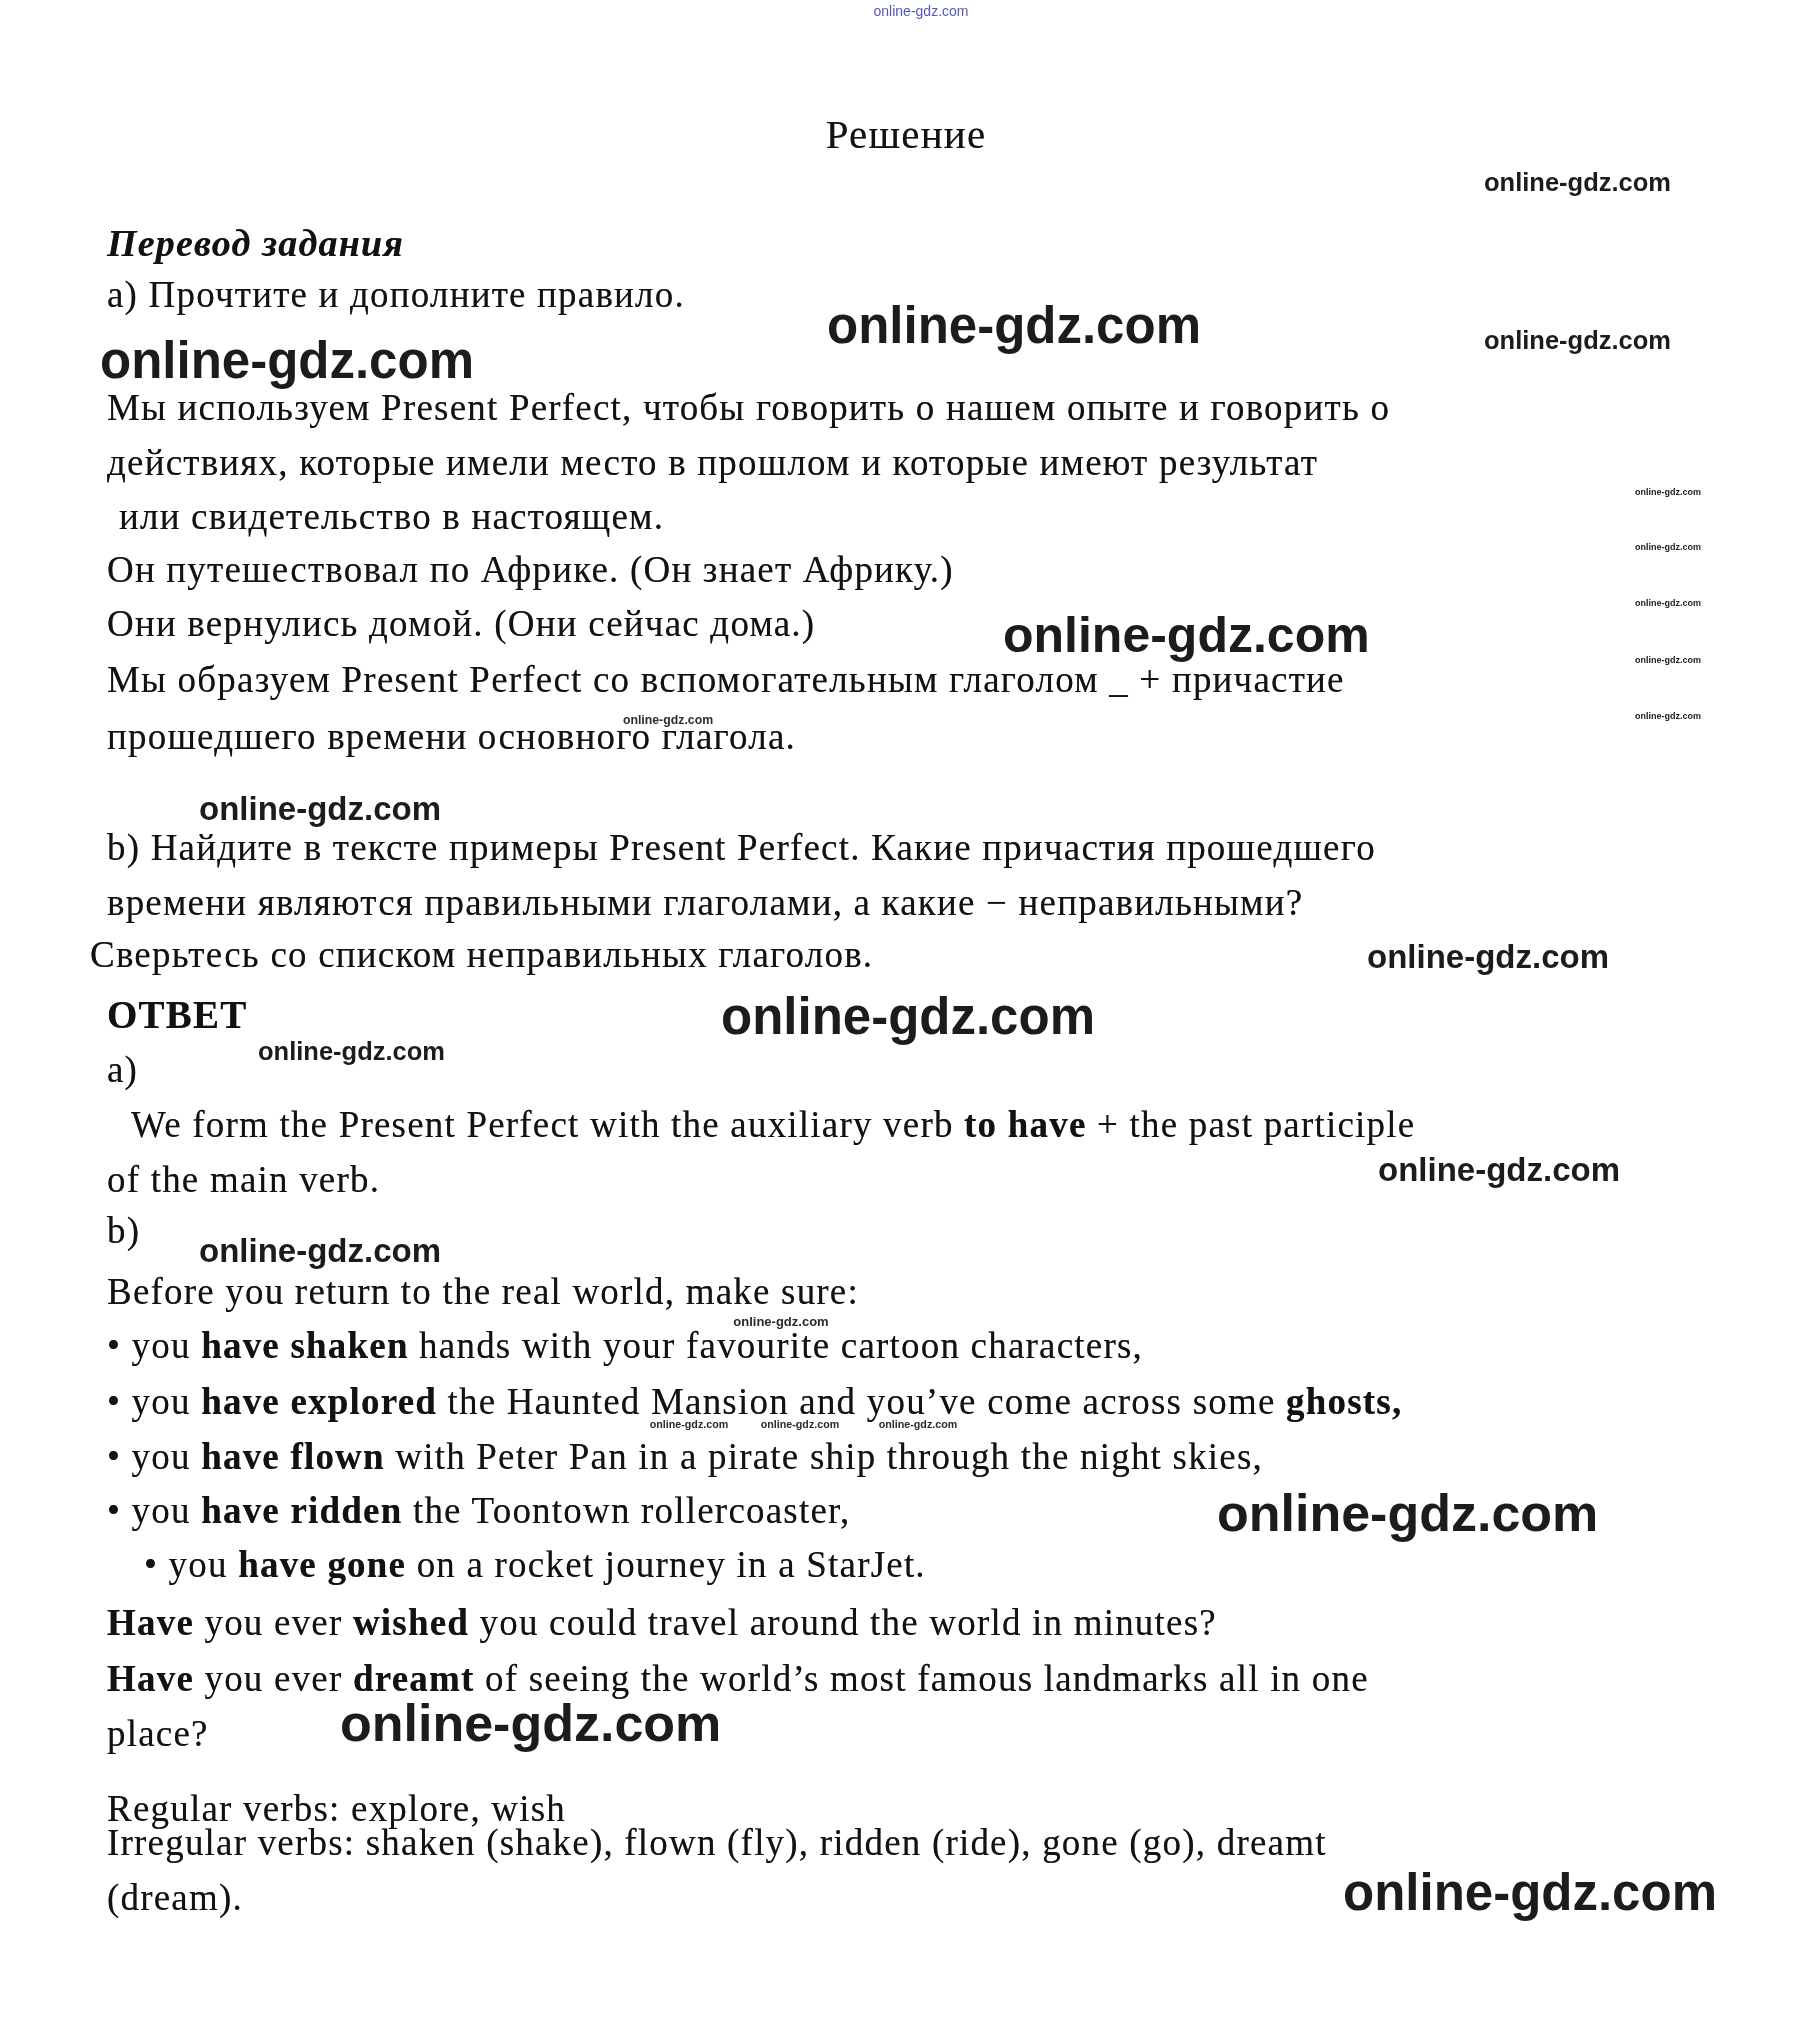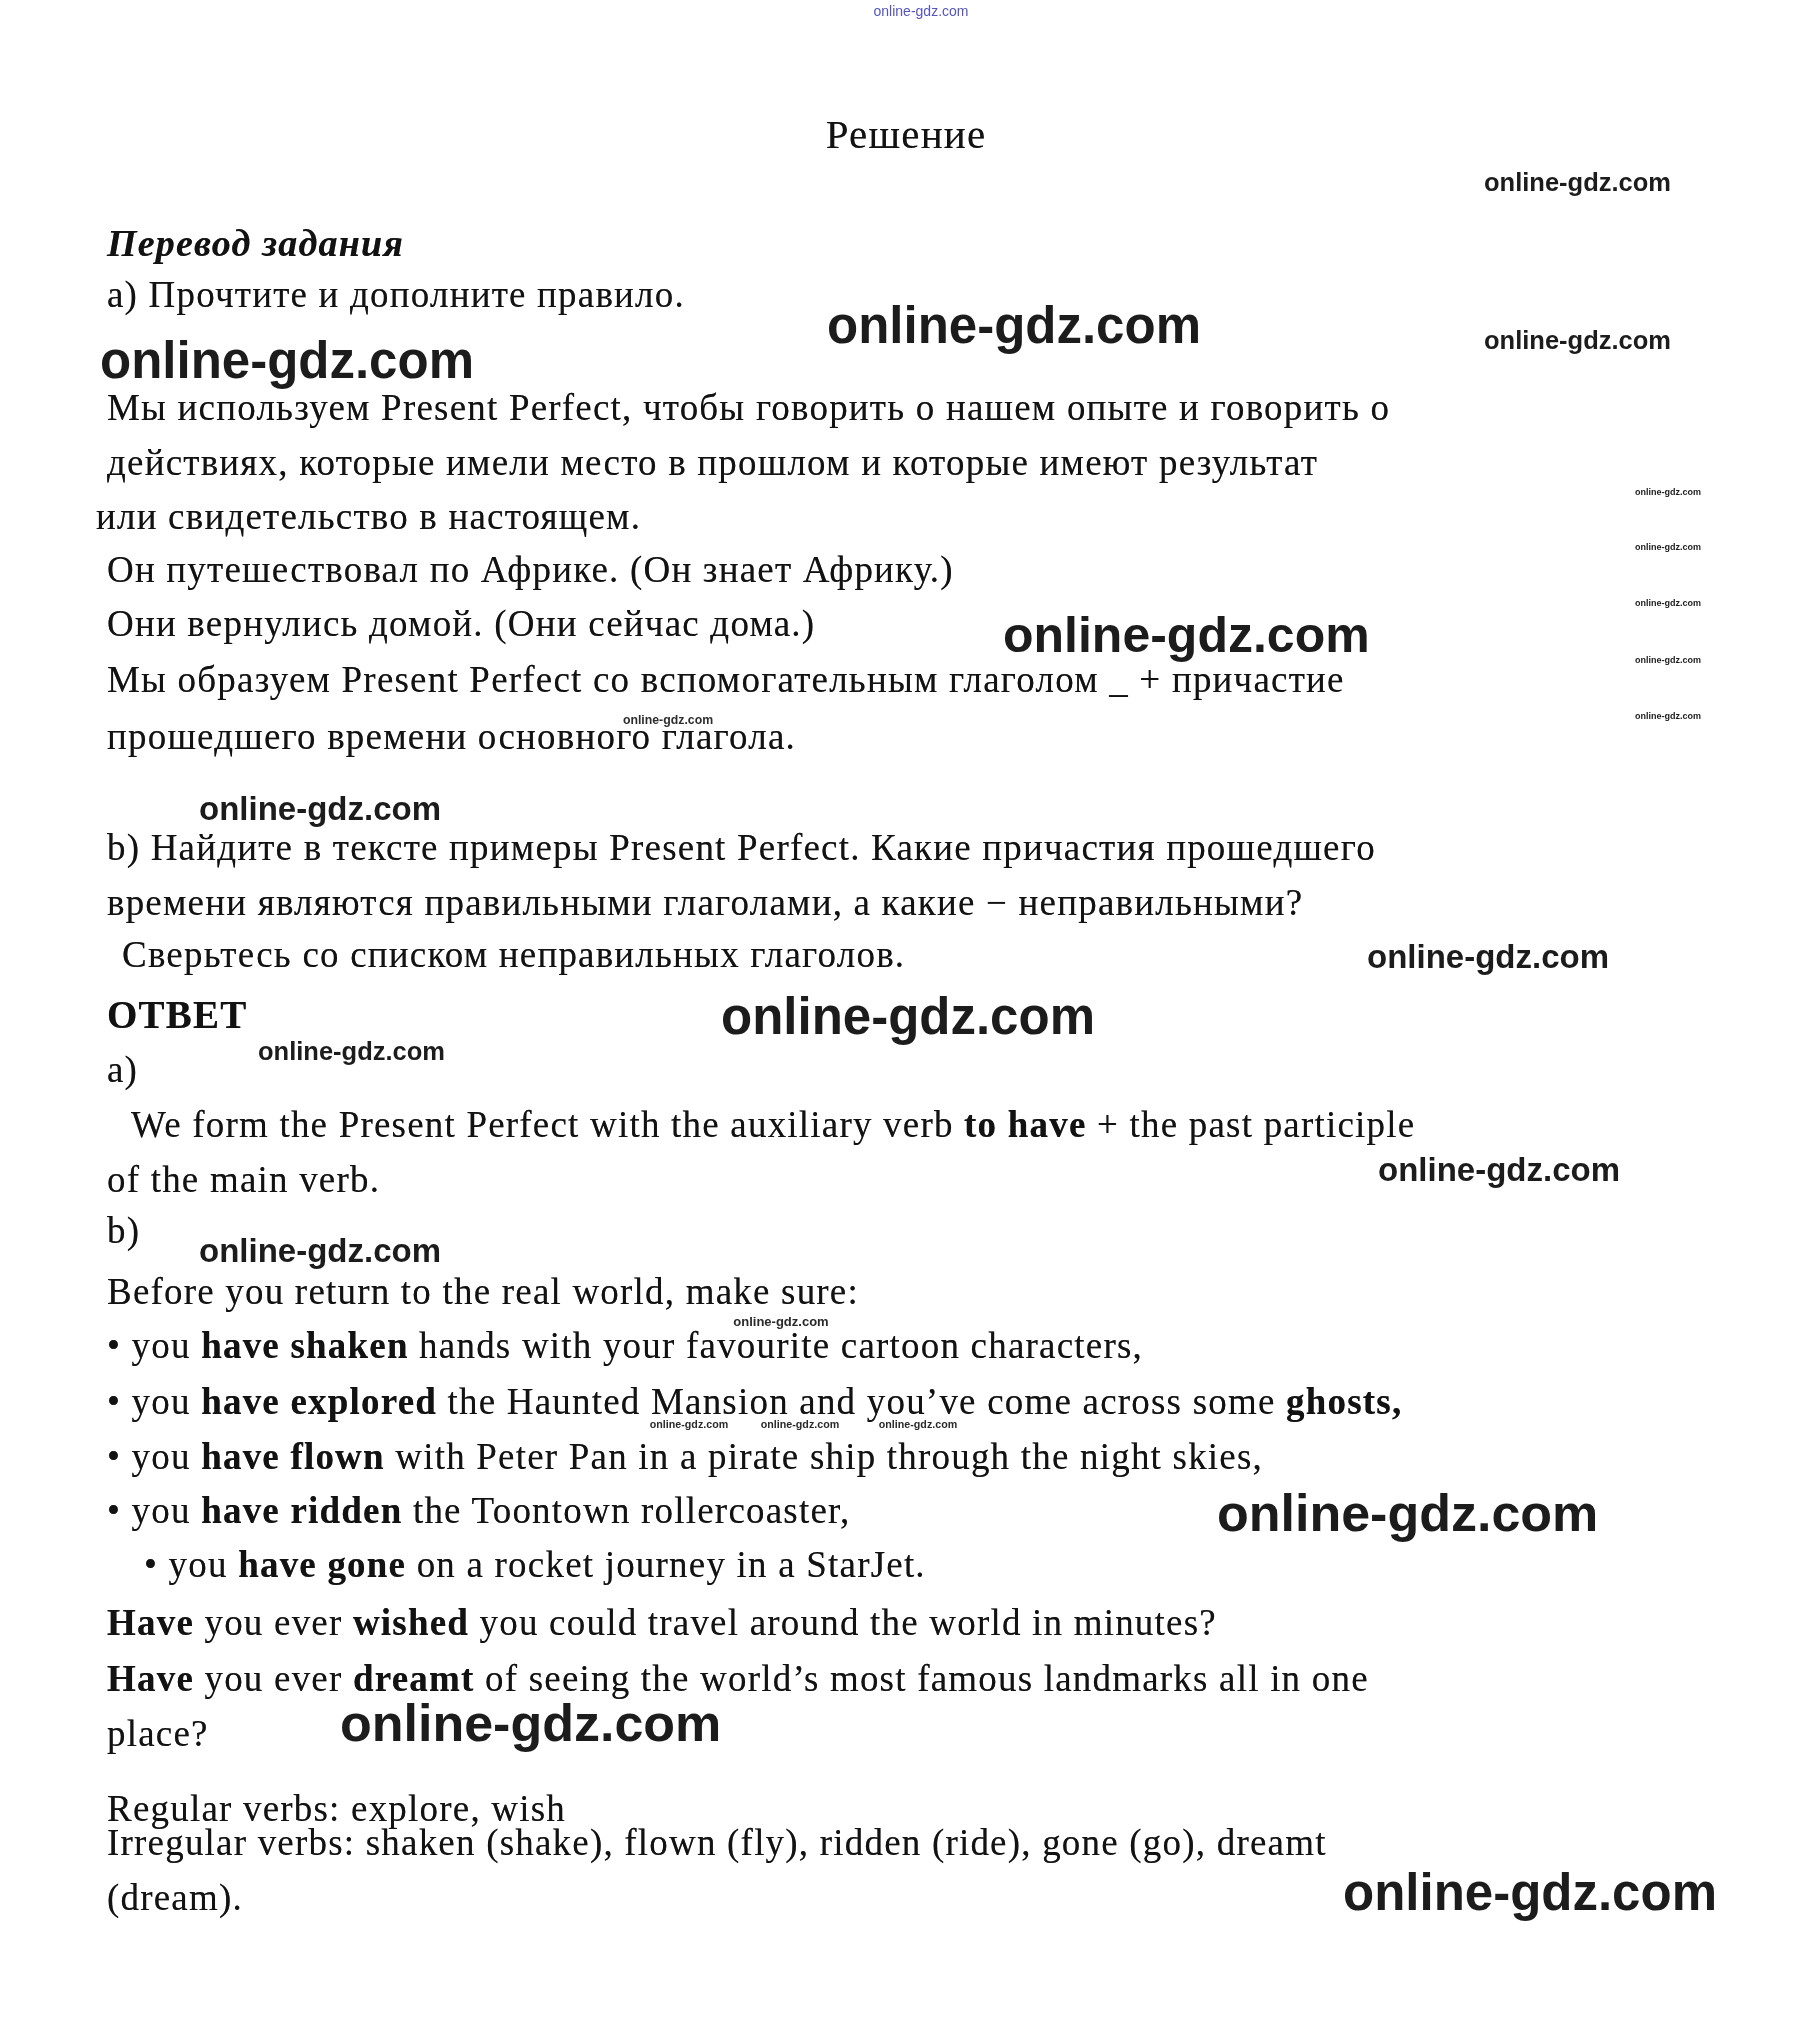--- a/index.html
+++ b/index.html
@@ -58,28 +58,28 @@
       <div class="wm" style="top: 1513px; font-size: 52px; font-weight: 700; color: rgb(28, 28, 28); left: 1217px; transform: translateY(-50%);">online-gdz.com</div>
       <div class="wm" style="top: 1723px; font-size: 52px; font-weight: 700; color: rgb(28, 28, 28); left: 340px; transform: translateY(-50%);">online-gdz.com</div>
       <div class="wm" style="top: 1892px; font-size: 51px; font-weight: 700; color: rgb(28, 28, 28); left: 1343px; transform: translateY(-50%);">online-gdz.com</div>
     </div>
   <div id="text-layer">
       <div class="line center" style="top: 134px; font-size: 41px; font-weight: 400; transform: translate(-50%, -50%);"><span>Решение</span></div>
       <div class="line" style="top: 243px; font-size: 38px; font-weight: 700; font-style: italic; left: 107px; transform: translateY(-50%);"><span>Перевод задания</span></div>
       <div class="line" style="top: 294px; font-size: 37px; left: 107px; transform: translateY(-50%);"><span>а) Прочтите и дополните правило.</span></div>
       <div class="line" style="top: 407px; font-size: 37px; left: 107px; transform: translateY(-50%);"><span>Мы используем Present Perfect, чтобы говорить о нашем опыте и говорить о</span></div>
       <div class="line" style="top: 462px; font-size: 37px; left: 107px; transform: translateY(-50%);"><span>действиях, которые имели место в прошлом и которые имеют результат</span></div>
-      <div class="line" style="top: 516px; font-size: 37px; left: 96px; transform: translateY(-50%); text-align: center;"><span>или свидетельство в настоящем.</span></div>
+      <div class="line" style="top: 516px; font-size: 37px; left: 119px; transform: translateY(-50%); text-align: center;"><span>или свидетельство в настоящем.</span></div>
       <div class="line" style="top: 569px; font-size: 37px; left: 107px; transform: translateY(-50%);"><span>Он путешествовал по Африке. (Он знает Африку.)</span></div>
       <div class="line" style="top: 623px; font-size: 37px; left: 107px; transform: translateY(-50%);"><span>Они вернулись домой. (Они сейчас дома.)</span></div>
       <div class="line" style="top: 679px; font-size: 37px; left: 107px; transform: translateY(-50%);"><span>Мы образуем Present Perfect со вспомогательным глаголом _ + причастие</span></div>
       <div class="line" style="top: 736px; font-size: 37px; left: 107px; transform: translateY(-50%);"><span>прошедшего времени основного глагола.</span></div>
       <div class="line" style="top: 847px; font-size: 37px; left: 107px; transform: translateY(-50%);"><span>b) Найдите в тексте примеры Present Perfect. Какие причастия прошедшего</span></div>
       <div class="line" style="top: 902px; font-size: 37px; left: 107px; transform: translateY(-50%);"><span>времени являются правильными глаголами, а какие − неправильными?</span></div>
-      <div class="line" style="top: 954px; font-size: 37px; left: 122px; transform: translateY(-50%);"><span>Сверьтесь со списком неправильных глаголов.</span></div>
+      <div class="line" style="top: 954px; font-size: 37px; left: 90px; transform: translateY(-50%);"><span>Сверьтесь со списком неправильных глаголов.</span></div>
       <div class="line" style="top: 1014px; font-size: 39px; font-weight: 700; left: 107px; transform: translateY(-50%);"><span>ОТВЕТ</span></div>
       <div class="line" style="top: 1069px; font-size: 37px; left: 107px; transform: translateY(-50%);"><span>a)</span></div>
       <div class="line" style="top: 1124px; font-size: 37px; left: 107px; transform: translateY(-50%); margin-left: 24px;"><span>We form the Present Perfect with the auxiliary verb </span><span class="b">to have</span><span> + the past participle</span></div>
       <div class="line" style="top: 1179px; font-size: 37px; left: 107px; transform: translateY(-50%);"><span>of the main verb.</span></div>
       <div class="line" style="top: 1230px; font-size: 37px; left: 107px; transform: translateY(-50%);"><span>b)</span></div>
       <div class="line" style="top: 1291px; font-size: 37px; left: 107px; transform: translateY(-50%);"><span>Before you return to the real world, make sure:</span></div>
       <div class="line" style="top: 1345px; font-size: 37px; left: 107px; transform: translateY(-50%);"><span>• you </span><span class="b">have shaken</span><span> hands with your favourite cartoon characters,</span></div>
       <div class="line" style="top: 1401px; font-size: 37px; left: 107px; transform: translateY(-50%);"><span>• you </span><span class="b">have explored</span><span> the Haunted Mansion and you’ve come across some </span><span class="b">ghosts,</span></div>
       <div class="line" style="top: 1456px; font-size: 37px; left: 107px; transform: translateY(-50%);"><span>• you </span><span class="b">have flown</span><span> with Peter Pan in a pirate ship through the night skies,</span></div>
       <div class="line" style="top: 1510px; font-size: 37px; left: 107px; transform: translateY(-50%);"><span>• you </span><span class="b">have ridden</span><span> the Toontown rollercoaster,</span></div>

